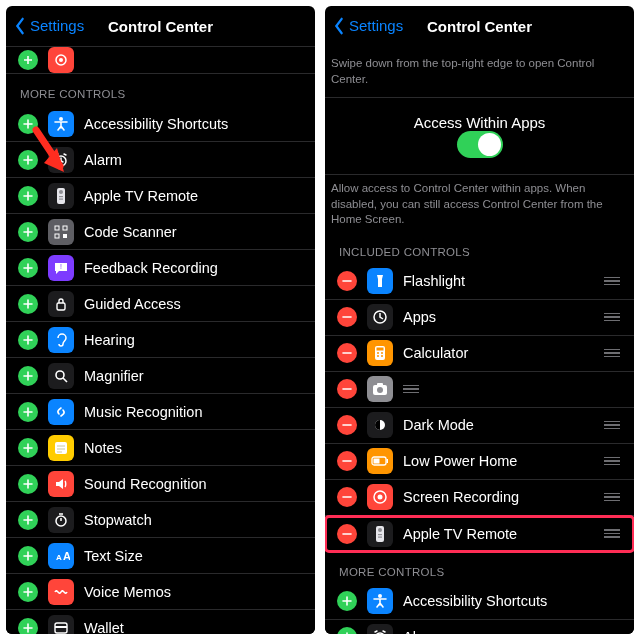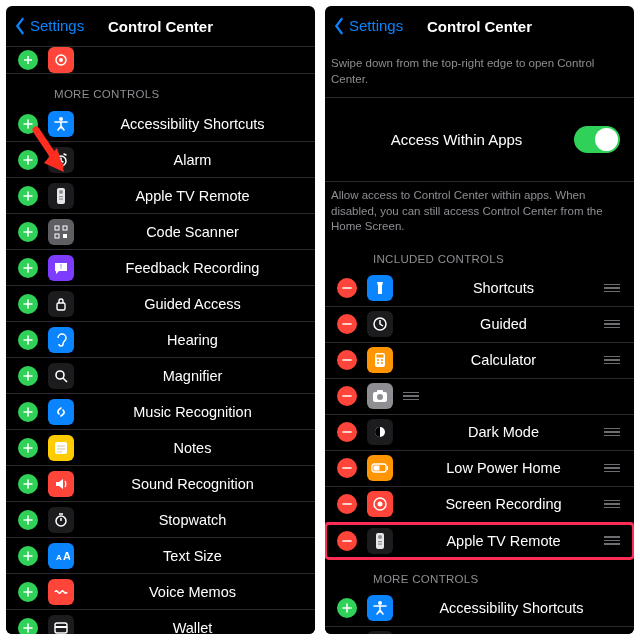--- a/index.html
+++ b/index.html
@@ -21,21 +21,21 @@
   }
   .back { display:flex; align-items:flex-start; color:#0a84ff; font-size:15px; }
   .back svg { width:12px; height:18px; margin-right:4px; }
   .title {
     position:absolute; left:0; right:0; text-align:center;
     font-weight:600; font-size:15px; pointer-events:none;
   }
   .scroll { height: calc(100% - 40px); overflow:hidden; }
   .section-head {
     color:#8e8e93; font-size:11.5px; letter-spacing:0.3px;
-    padding: 14px 14px 6px; text-transform: uppercase; margin-left: 34px;
+    padding: 14px 14px 6px; text-transform: uppercase;
   }
   .section-foot {
     color:#8e8e93; font-size:11.5px; line-height:1.35;
     padding: 6px 6px 4px;
   }
   .row {
     display:flex; align-items:center;
     padding: 4px 14px 4px 12px; height:36px;
     border-bottom: 0.5px solid #2a2a2c;
     background:#000;
@@ -49,26 +49,26 @@
   }
   .add { background:#30d158; }
   .rem { background:#ff453a; }
   .circle-btn svg { width:10px; height:10px; }
   .app-icon {
     width:26px; height:26px; border-radius:6px;
     flex-shrink:0; margin-right:10px;
     display:flex; align-items:center; justify-content:center;
     font-size:14px;
   }
-  .label { flex:1; font-size:14.5px;text-align:center; }
+  .label { flex:1; font-size:14.5px; }
   .grip { color:#6e6e72; display:flex; flex-direction:column; gap:2px; }
   .grip span { width:16px; height:1.5px; background:#6e6e72; display:block; }
   .toggle-row {
     display:flex; align-items:center; justify-content:space-between;
-    padding: 28px 14px; background:#000;
+    padding: 16px 14px; background:#000;flex-direction:column;
   }
   .toggle {
     width:46px; height:27px; border-radius:14px; background:#30d158;
     position:relative;
   }
   .toggle::after{
     content:""; position:absolute; right:2px; top:2px;
     width:23px; height:23px; background:#fff; border-radius:50%;
   }
   .arrow-ann {
@@ -360,40 +360,40 @@
           <div class="circle-btn rem">
             <svg viewBox="0 0 10 10">
               <path d="M1 5h8" stroke="#fff" stroke-width="1.6" stroke-linecap="round"></path>
             </svg>
           </div>
           <div class="app-icon" style="background: rgb(10, 132, 255);">
             <svg width="10" height="16" viewBox="0 0 10 16">
               <path d="M2 2h6l-1 4v8H3V6z" fill="#fff"></path>
             </svg>
           </div>
-          <span class="label">Shortcuts</span>
+          <span class="label">Flashlight</span>
           <div class="grip">
             <span></span>
             <span></span>
             <span></span>
           </div>
         </div>
         <div class="row">
           <div class="circle-btn rem">
             <svg viewBox="0 0 10 10">
               <path d="M1 5h8" stroke="#fff" stroke-width="1.6" stroke-linecap="round"></path>
             </svg>
           </div>
           <div class="app-icon" style="background: rgb(28, 28, 30);">
             <svg width="16" height="16" viewBox="0 0 16 16">
               <circle cx="8" cy="8" r="6" fill="none" stroke="#fff" stroke-width="1.5"></circle>
               <path d="M8 4v4l3 2" stroke="#fff" stroke-width="1.5" fill="none"></path>
             </svg>
           </div>
-          <span class="label">Guided</span>
+          <span class="label">Apps</span>
           <div class="grip">
             <span></span>
             <span></span>
             <span></span>
           </div>
         </div>
         <div class="row">
           <div class="circle-btn rem">
             <svg viewBox="0 0 10 10">
               <path d="M1 5h8" stroke="#fff" stroke-width="1.6" stroke-linecap="round"></path>

